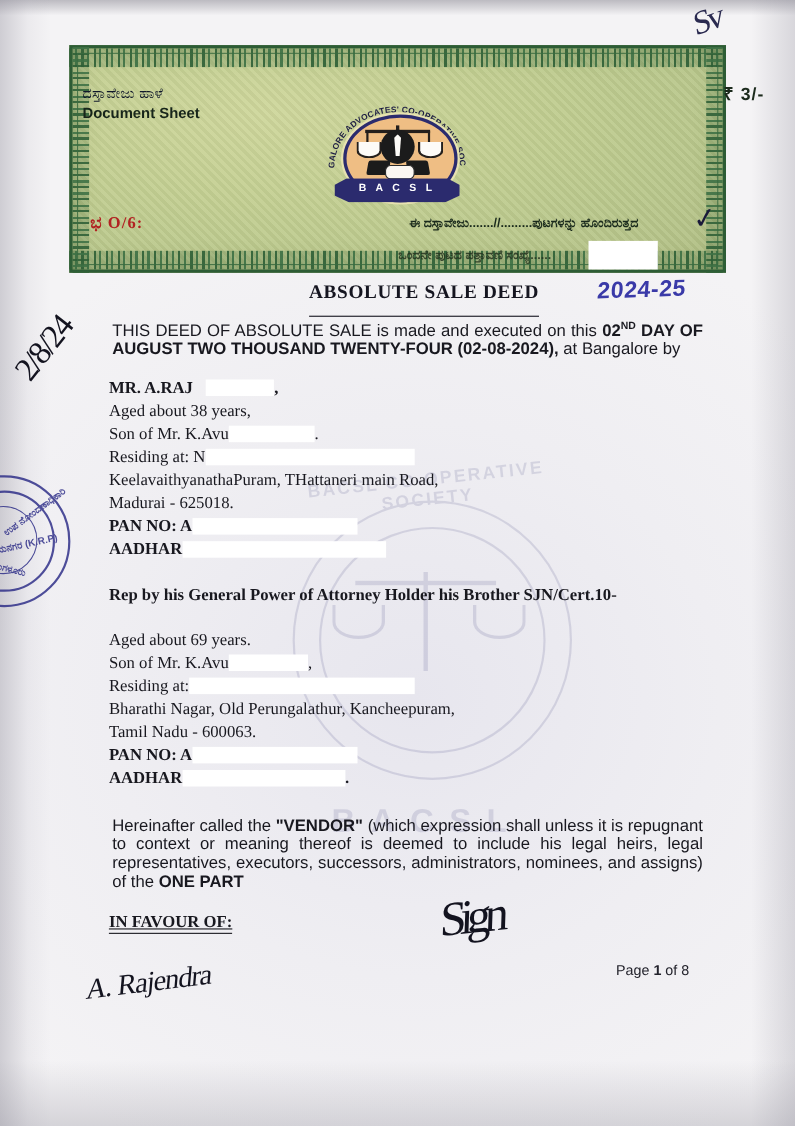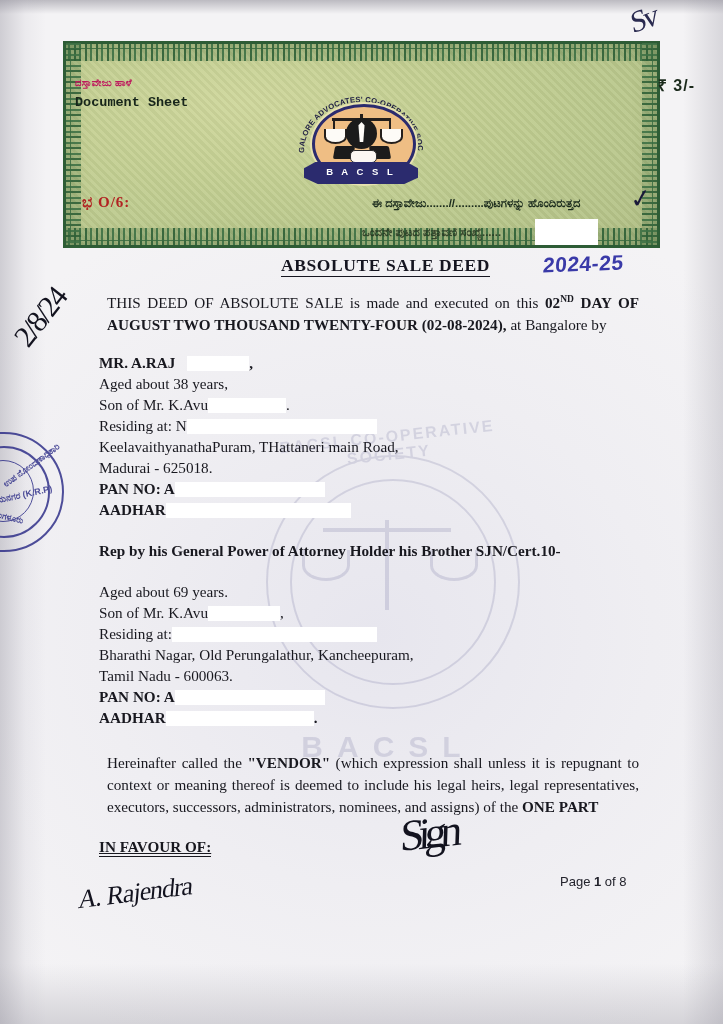--- a/index.html
+++ b/index.html
@@ -76,26 +76,26 @@
         #2e5f36 0 2px, rgba(46,95,54,.25) 2px 5px,
         #3d7044 5px 7px, rgba(46,95,54,.18) 7px 11px);
     opacity: .9;
   }
   .guilloche-side.left { left: 3px; }
   .guilloche-side.right { right: 3px; }
 
   .kan-head {
     position: absolute; left: 75px; top: 77px;
     font-family: "Liberation Sans", sans-serif;
-    font-size: 10px; font-weight: 700; color: #be185d;
+    font-size: 13px; font-weight: 400; color: #0f172a;
     letter-spacing: .3px;
   }
   .doc-sheet {
     position: absolute; left: 75px; top: 95px;
-    font-family: Liberation Mono, monospace;
+    font-family: Liberation Sans, sans-serif;
     font-size: 13.5px; font-weight: 700; color: #17251a;
   }
   .rupee-val {
     position: absolute; right: 28px; top: 74px;
     font-family: "Liberation Sans", sans-serif;
     font-size: 16px; font-weight: 700; color: #1b2a1c;
     letter-spacing: 1px;
   }
   .serial-no {
     position: absolute; left: 82px; top: 194px;
@@ -283,43 +283,43 @@
   .doc-title {
     position: absolute; left: 0; top: 255px; width: 723px;
     text-align: center;
     font-family: "Liberation Serif", serif;
     font-size: 17.5px; font-weight: 700;
     letter-spacing: .6px;
     color: #151520;
   }
   .doc-title span {
     border-bottom: 1.6px solid #151520;
-    padding-bottom: 1px;
+    padding-bottom: 12px;
     margin-left: 48px;
   }
   .year-hand {
     position: absolute; left: 543px; top: 252px;
     font-family: "Liberation Sans", sans-serif;
     font-size: 21px; font-weight: 700;
     color: #3a3aa8;
     transform: rotate(-2deg) skewX(-6deg);
     letter-spacing: .5px;
   }
 
   
   .body-wrap {
     position: absolute; left: 99px; top: 288px;
     width: 540px;
     color: #18181f;
   }
   .para {
-    font-family: Liberation Serif, serif;
+    font-family: Liberation Sans, sans-serif;
     font-size: 15.2px;
-    line-height: 22px;
-    margin: 0 0 0 8px;
+    line-height: 17px;
+    margin: 0 0 0 3px;
     text-align: justify;
   }
   .para b { font-weight: 700; }
   .sup { font-size: 9.5px; vertical-align: super; font-weight: 700; }
 
   .block { position: relative; }
   .ln {
     font-family: "Liberation Serif", serif;
     font-size: 15.2px;
     line-height: 21px;

